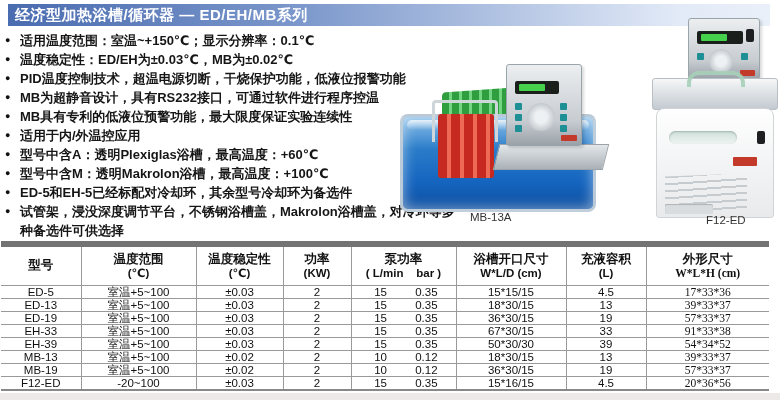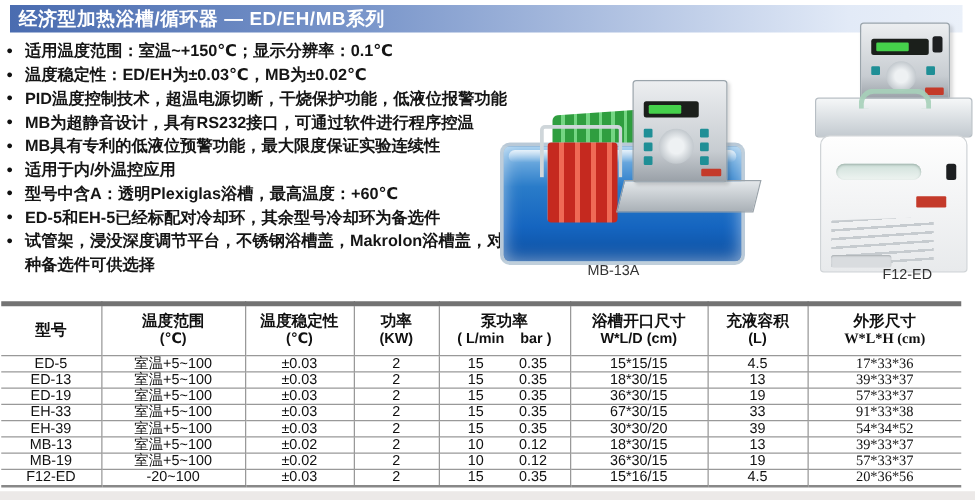--- a/index.html
+++ b/index.html
@@ -96,21 +96,21 @@
   }
   .base-recess{position:absolute;left:8px;bottom:3px;width:48px;height:10px;background:#d9dcdf;
     border-radius:2px;box-shadow:inset 0 1px 1px #aeb3b6;}
   .product-label{position:absolute;font-size:11.5px;color:#333;text-align:left;}
   #lbl-mb{left:470px;top:211px;width:120px;}
   #lbl-f12{left:706px;top:214px;width:70px;}
   
   table.spec{
     position:absolute;left:1px;top:241px;width:768px;
     border-collapse:collapse;table-layout:fixed;
-    border-top:4px solid #737373;
+    border-top:6px solid #737373;
   }
   .spec th,.spec td{
     border-right:1px solid var(--border);border-bottom:1px solid var(--border);
     text-align:center;vertical-align:middle;padding:0;
   }
   .spec th:last-child,.spec td:last-child{border-right:none;font-family:Liberation Serif, serif;}
   .spec thead th{height:41px;font-weight:700;}
   .spec thead .h1{font-size:12.5px;line-height:15px;}
   .spec thead .h2{font-size:11.5px;line-height:13px;font-weight:700;white-space:pre;}
   .spec tbody td{height:12.5px;font-size:11.5px;line-height:12px;}
@@ -126,20 +126,21 @@
 </div>
 
 <ul class="features">
     <li>适用温度范围：室温~+150℃；显示分辨率：0.1℃</li>
     <li>温度稳定性：ED/EH为±0.03℃，MB为±0.02℃</li>
     <li>PID温度控制技术，超温电源切断，干烧保护功能，低液位报警功能</li>
     <li>MB为超静音设计，具有RS232接口，可通过软件进行程序控温</li>
     <li>MB具有专利的低液位预警功能，最大限度保证实验连续性</li>
     <li>适用于内/外温控应用</li>
     <li>型号中含A：透明Plexiglas浴槽，最高温度：+60℃</li>
+    <li>型号中含M：透明Makrolon浴槽，最高温度：+100℃</li>
     <li>ED-5和EH-5已经标配对冷却环，其余型号冷却环为备选件</li>
     <li>试管架，浸没深度调节平台，不锈钢浴槽盖，Makrolon浴槽盖，对冷环等多种备选件可供选择</li>
   </ul>
 
 <div class="photo" id="mb13a">
   <div class="rack-green"></div>
   <div class="tank"></div>
   <div class="rack-frame"></div>
   <div class="rack-red"></div>
   <div class="platform"></div>
@@ -274,21 +275,21 @@
         <td>67*30/15</td>
         <td>33</td>
         <td>91*33*38</td>
       </tr>
       <tr>
         <td>EH-39</td>
         <td>室温+5~100</td>
         <td>±0.03</td>
         <td>2</td>
         <td class="pump"><span>15</span><span>0.35</span></td>
-        <td>30*30/20</td>
+        <td>50*30/30</td>
         <td>39</td>
         <td>54*34*52</td>
       </tr>
       <tr>
         <td>MB-13</td>
         <td>室温+5~100</td>
         <td>±0.02</td>
         <td>2</td>
         <td class="pump"><span>10</span><span>0.12</span></td>
         <td>18*30/15</td>

